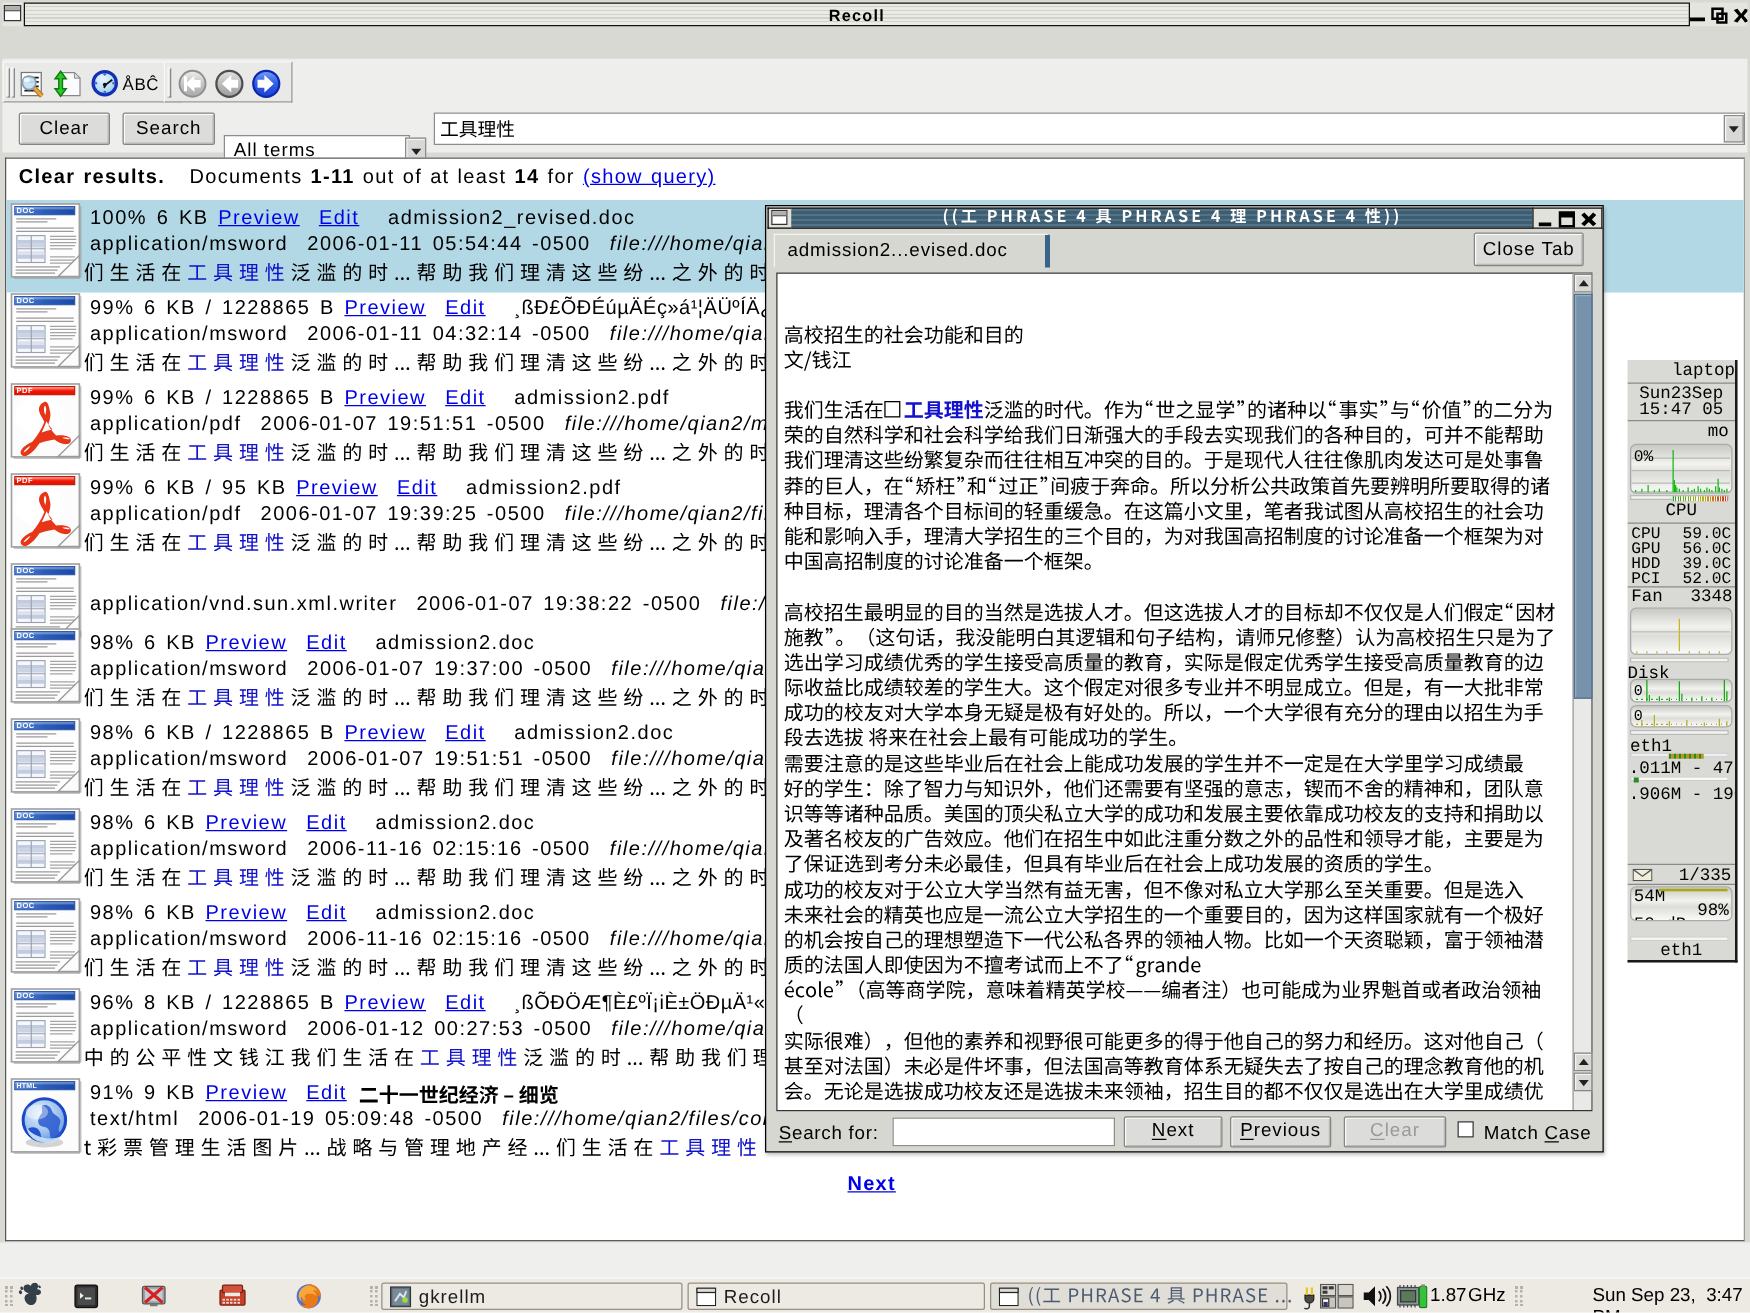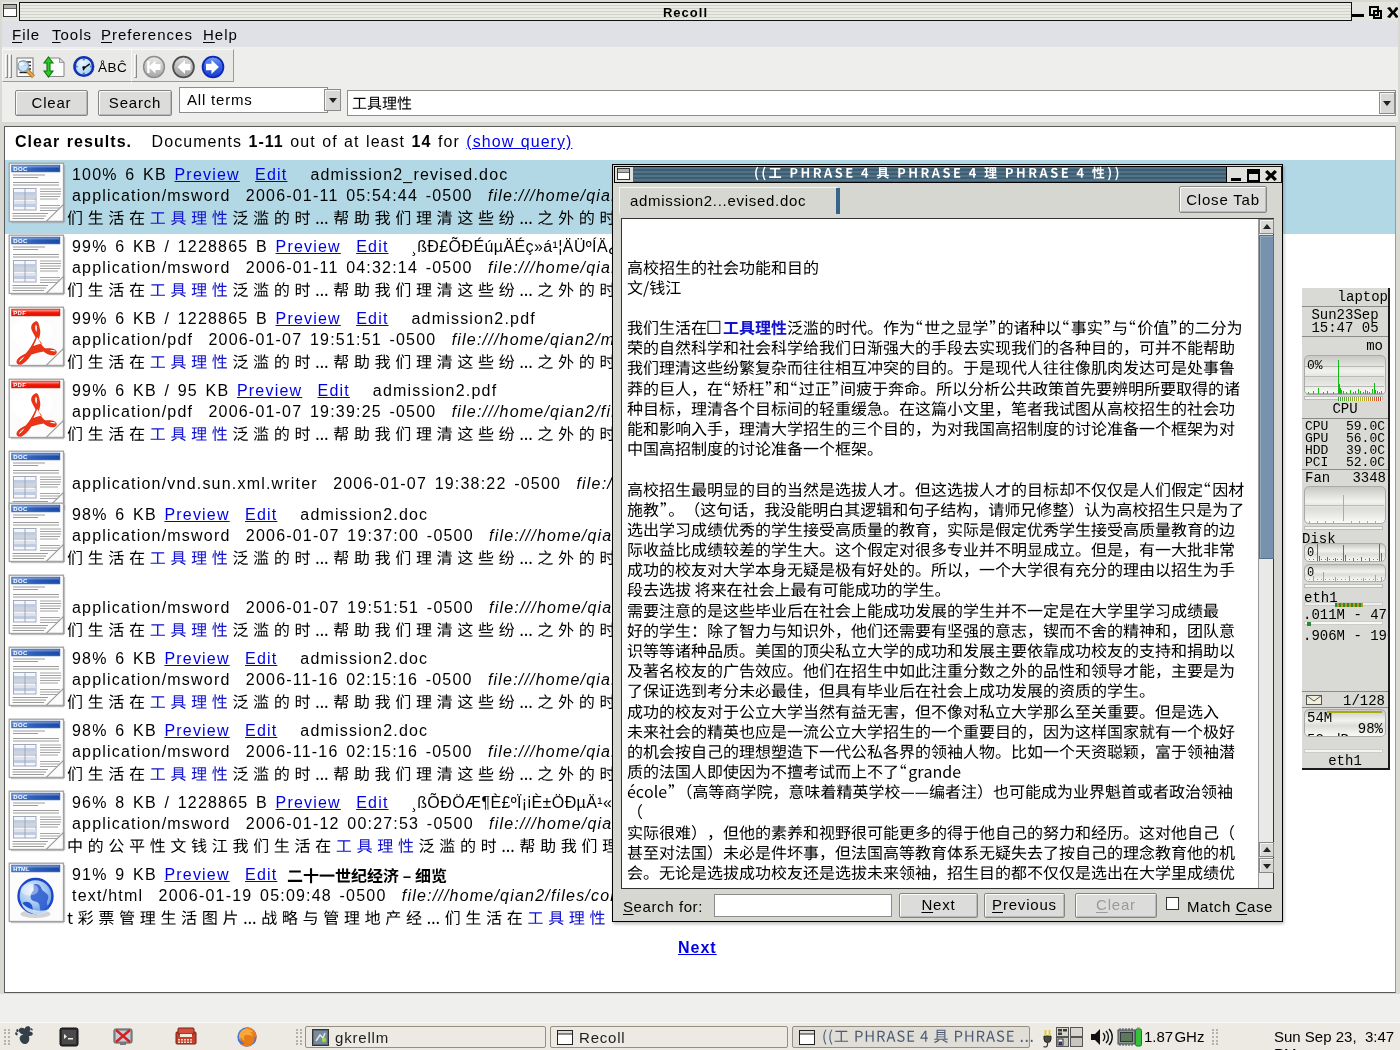--- a/index.html
+++ b/index.html
@@ -535,26 +535,20 @@
 
    <svg class="abs" style="left:1348px;top:0" width="48" height="19" viewBox="0 0 48 19">
      <rect x="2" y="12" width="12" height="3" fill="#000"></rect>
      <g fill="none" stroke="#000" stroke-width="2">
           <rect x="20" y="5" width="8" height="8"></rect>
           <rect x="24" y="9" width="7" height="7"></rect>
         </g>
      <path d="M37 6 l3 -1 l3 4 l3 -4 l3 1 l-4 4.5 l4 4.5 l-3 1 l-3 -4 l-3 4 l-3 -1 l4 -4.5 z" fill="#000"></path>
    </svg>
  </div>
- <div id="menubar">
-   <span style="left:10px"><u class="mn">F</u>ile</span>
-   <span style="left:50px"><u class="mn">T</u>ools</span>
-   <span style="left:99px"><u class="mn">P</u>references</span>
-   <span style="left:201px"><u class="mn">H</u>elp</span>
- </div>
  <div id="toolbar">
    <div class="tgroup" style="left:0;width:143px">
      <div class="handle" style="left:2px"></div>
         <div class="handle" style="left:6px"></div>
      <svg class="abs" style="left:12px;top:3px" width="112" height="28" viewBox="0 0 112 28">
  <rect x="2" y="5" width="16" height="18.5" fill="#fff" stroke="#777" stroke-width="1"></rect>
  <g stroke="#1a1a1a" stroke-width="1.4">
             <line x1="4.5" y1="9" x2="16" y2="9"></line>
             <line x1="4.5" y1="12.5" x2="16" y2="12.5"></line>
             <line x1="11" y1="16" x2="16" y2="16"></line>
@@ -611,21 +605,21 @@
  <circle cx="43.5" cy="14" r="10.4" fill="url(#ggray2)" stroke="#4e4e4e" stroke-width="1.8"></circle>
  <path d="M37.5 14 L45 7 L45 10.8 L50.5 10.8 L50.5 17.2 L45 17.2 L45 21 Z" fill="#fff"></path>
  <circle cx="73" cy="14" r="10.4" fill="url(#gblueb)" stroke="#0c28b0" stroke-width="1.8"></circle>
  <path d="M79 14 L71.5 7 L71.5 10.8 L66 10.8 L66 17.2 L71.5 17.2 L71.5 21 Z" fill="#fff"></path>
 </svg>
    </div>
  </div>
  <div id="searchrow">
    <div class="btn" style="left:13px;top:6px;width:73px;height:26px;padding-top:3px">Clear</div>
    <div class="btn" style="left:96px;top:6px;width:74px;height:26px;padding-top:3px">Search</div>
-   <div class="combo" style="left:177px;top:3px;width:149px;height:26px">
+   <div class="combo" style="left:177px;top:24px;width:149px;height:26px">
         <span style="position:absolute;left:7px;top:3px">All terms</span>
      <div class="dbtn" style="left:144px;top:1px;width:17px;height:22px">
           <div class="dar" style="left:4px;top:8px"></div>
         </div>
    </div>
    <div class="combo" style="left:345px;top:6px;width:1049px;height:26px">
      <div class="dbtn" style="left:1031px;top:1px;width:16px;height:22px">
           <div class="dar" style="left:3px;top:8px"></div>
         </div>
    </div>
@@ -854,20 +848,21 @@
           <use href="#r229" x="7674"></use>
           <use href="#r4" x="7997"></use>
           <use href="#r25" x="8320"></use>
           <use href="#r26" x="8643"></use>
         </g>
       </svg>
 <div class="row" style="top:445px;height:74px"></div>
 <svg class="ricon abs" style="left:3px;top:446px" width="58" height="63">
         <use href="#ic_doc"></use>
       </svg>
+<div class="rl" style="top:451px">98% 6 KB / 1228865 B <a class="lk" href="#">Preview</a>&nbsp; <a class="lk" href="#">Edit</a> &nbsp; <span class="fname">admission2.doc</span></div>
 <div class="rl" style="top:472px">application/msword&nbsp; 2006-01-07 19:51:51 -0500 &nbsp;<span class="fitalic">file:///home/qian2/mail/folder1/admission2.doc</span></div>
 <svg class="abs" style="left:61px;top:492.3px" width="573" height="22" viewBox="0 0 573 22">
         <g transform="translate(1,16.80) scale(0.064000,-0.064000)">
           <use href="#r16" x="0"></use>
           <use href="#r3" x="323"></use>
           <use href="#r17" x="646"></use>
           <use href="#r18" x="970"></use>
           <g fill="#1212cc">
             <use href="#r340" x="1293"></use>
             <use href="#r272" x="1616"></use>
@@ -1240,21 +1235,21 @@
  <div class="lbl" style="left:1px;top:319px">.011M - 477</div>
  <div class="abs" style="left:2px;top:333px;width:79px;height:4px;background:#f8f8f4;border:1px solid #ccc">
         <div class="abs" style="left:2px;top:0;width:4px;height:4px;background:#2a8a2a"></div>
       </div>
  <div class="lbl" style="left:1px;top:340px">.906M - 190</div>
  <div class="sep" style="top:403px"></div>
  <svg class="abs" style="left:4px;top:407px" width="16" height="10" viewBox="0 0 16 10">
         <rect x=".5" y=".5" width="15" height="9" fill="#efefdc" stroke="#555"></rect>
         <path d="M.5 .5 L8 6 L15.5 .5" fill="none" stroke="#555"></path>
       </svg>
- <div class="lbl" style="right:3px;top:405px">1/128</div>
+ <div class="lbl" style="right:3px;top:405px">1/335</div>
  <div class="sep" style="top:419px"></div>
  <div class="chart" style="top:421px;height:28px">
         <div class="abs" style="left:2px;top:0px">54M</div>
         <div class="abs" style="left:22px;top:1px;width:55px;height:2px;background:#a8a810"></div>
         <div class="abs" style="right:2px;top:11px">98%</div>
         <div class="abs" style="left:2px;top:22px">52 dB</div>
       </div>
  <div class="abs" style="left:2px;top:461px;width:79px;height:4px;background:#f4f4f0;border:1px solid #ccc"></div>
  <div class="lbl" style="left:0;width:86px;text-align:center;top:465px">eth1</div>
 </div>

